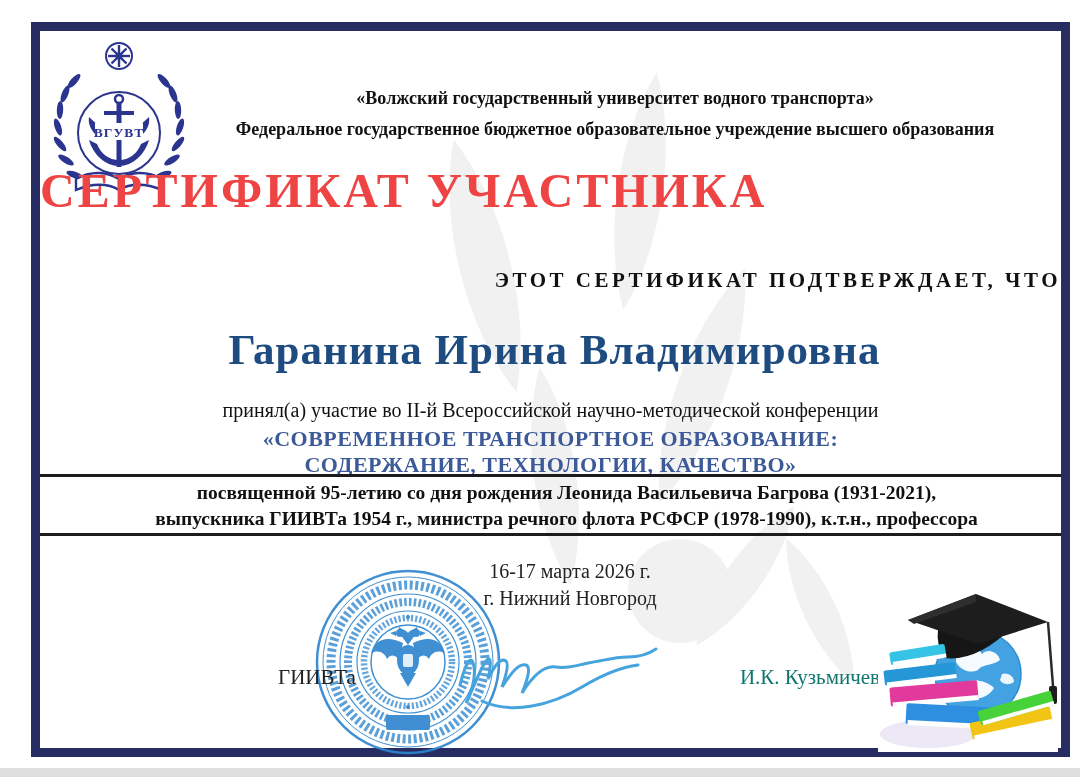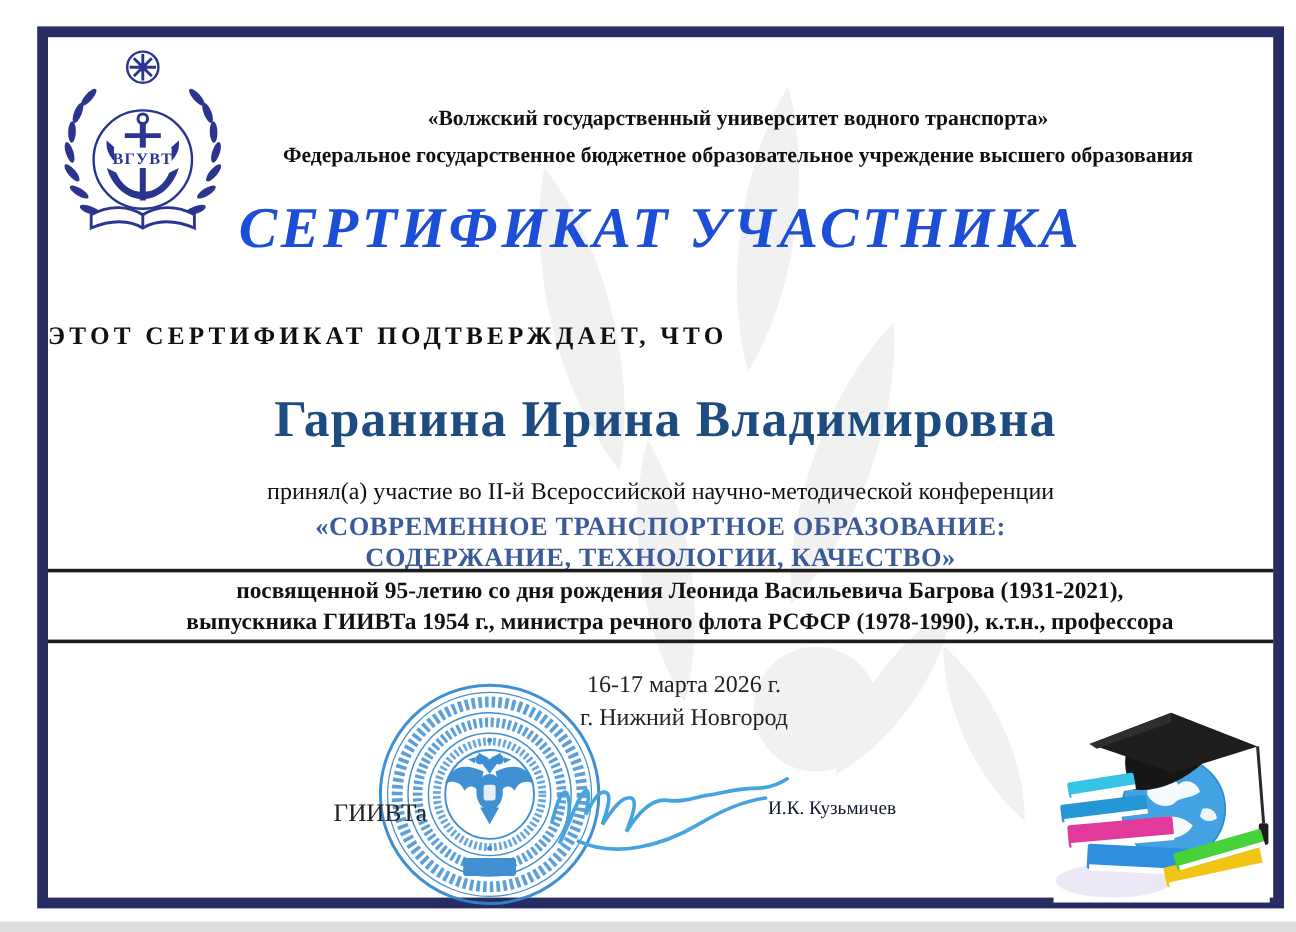--- a/index.html
+++ b/index.html
@@ -12,25 +12,25 @@
     position:absolute;left:31px;top:22px;width:1021px;height:717px;
     border:9px solid #272c63;background:#ffffff;
   }
   .wm{position:absolute;left:0;top:0;width:100%;height:100%;pointer-events:none;}
   .logo{position:absolute;left:8px;top:8px;width:142px;height:162px;}
   .org{
     position:absolute;left:140px;top:52px;width:870px;text-align:center;
     font-weight:bold;color:#111;font-size:18px;line-height:31px;
   }
   .title{
-    position:absolute;left:0;top:132px;width:100%;margin:0;text-align:center;
-    font-size:48px;font-weight:bold;color:#1d4ed8;letter-spacing:3px;font-style:italic;
+    position:absolute;left:0;top:132px;width:100%;margin:0;text-align:left;
+    font-size:48px;font-weight:bold;color:#ef4444;letter-spacing:3px;
   }
   .confirm{
-    position:absolute;left:0;top:237px;width:100%;text-align:left;
+    position:absolute;left:0;top:237px;width:100%;text-align:right;
     font-size:21px;font-weight:bold;color:#111;letter-spacing:3.5px;
   }
   .name{
     position:absolute;left:0;top:290px;width:100%;margin:4px;text-align:center;
     font-size:43px;font-weight:bold;color:#1e4b80;letter-spacing:1px;
   }
   .participation{
     position:absolute;left:0;top:368px;width:100%;text-align:center;
     font-size:20px;font-weight:normal;color:#111;
   }
@@ -49,22 +49,22 @@
   .eventblock{
     position:absolute;left:30px;top:527px;width:1000px;text-align:center;
     font-size:20px;color:#222;line-height:27px;
   }
   .seal{position:absolute;left:273px;top:536px;width:190px;height:190px;opacity:0.92;}
   .role{
     position:absolute;left:238px;top:634px;font-size:21px;color:#222;
   }
   .sig{position:absolute;left:412px;top:592px;width:210px;height:95px;}
   .signame{
-    position:absolute;left:600px;top:634px;width:240px;text-align:left;
-    font-size:16px;color:#0f172a;
+    position:absolute;left:600px;top:634px;width:240px;text-align:right;
+    font-size:21px;color:#0f766e;
   }
   .gradimg{position:absolute;left:838px;top:551px;width:180px;height:170px;background:#ffffff;}
 </style>
 </head>
 <body>
 
 <div class="canvas">
   <div class="bottom-strip"></div>
 
   <div class="frame">

